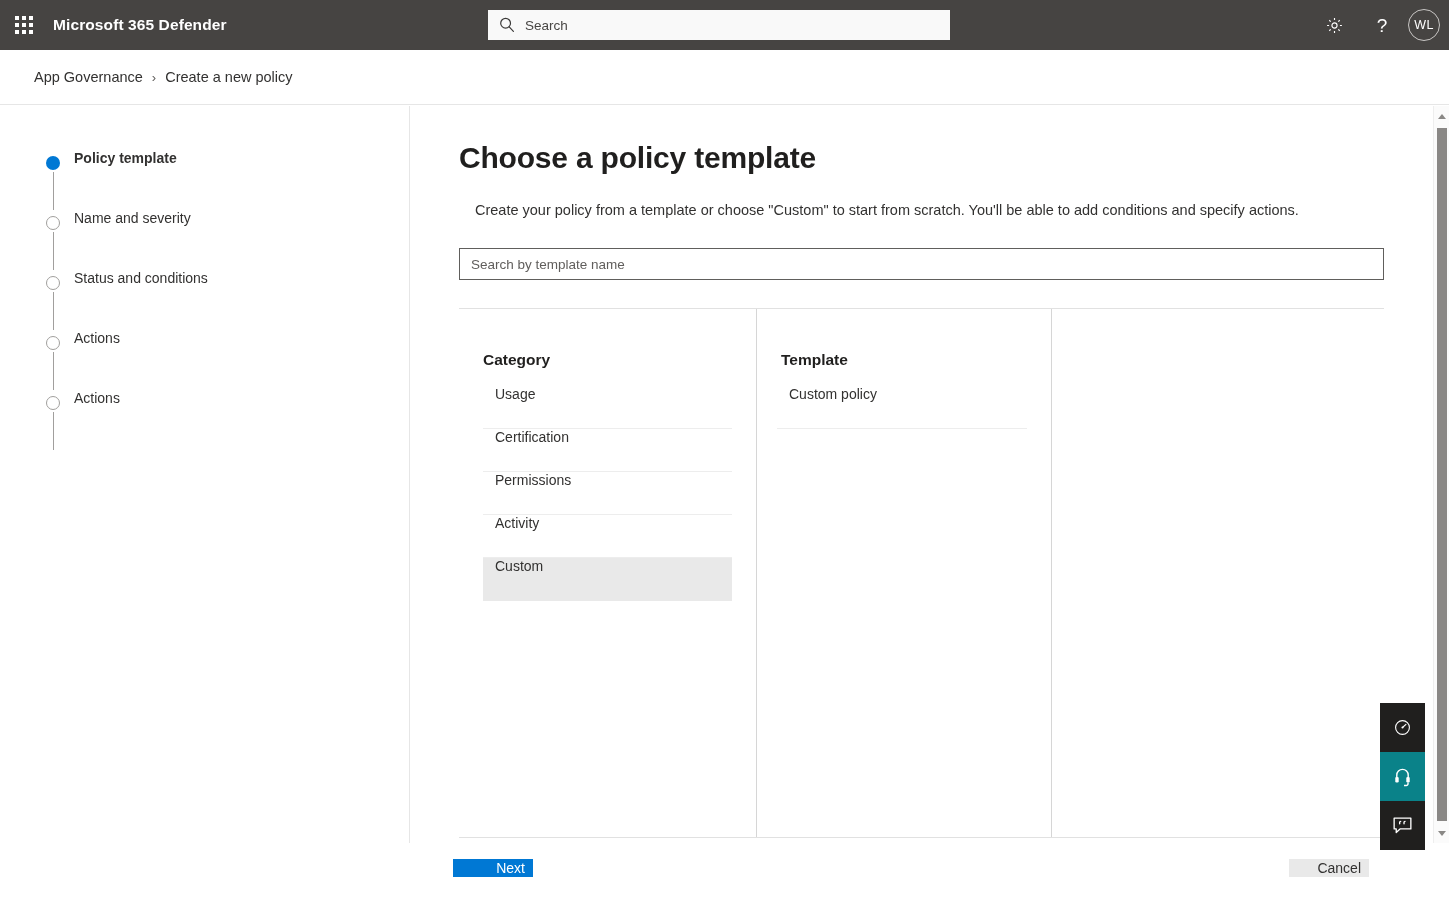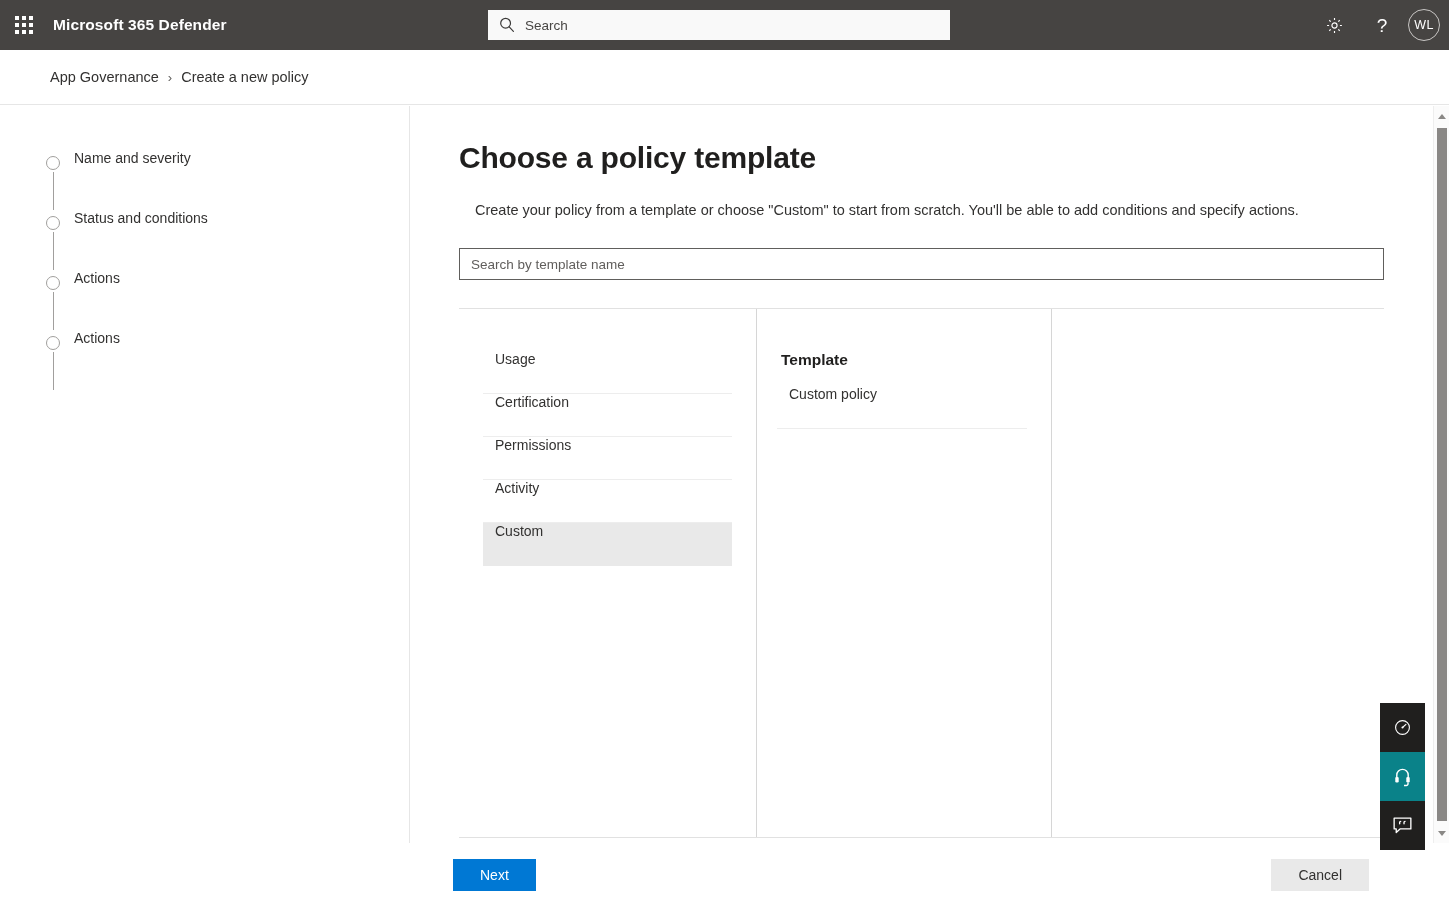--- a/index.html
+++ b/index.html
@@ -93,21 +93,21 @@
     cursor: pointer;
   }
 
   
   .breadcrumb {
     position: absolute;
     top: 50px; left: 0;
     width: 1449px; height: 55px;
     border-bottom: 1px solid #e6e6e6;
     display: flex; align-items: center;
-    padding-left: 50px;
+    padding-left: 34px;
   }
   .crumb {
     font-size: 14.5px;
     color: #323130;
     cursor: pointer;
     white-space: nowrap;
   }
   .crumb-sep {
     margin: 0 9px;
     color: #605e5c;
@@ -235,27 +235,27 @@
   
   .footer {
     position: absolute;
     left: 411px; bottom: 0;
     width: 1038px; height: 61px;
     background: #ffffff;
     border-top: 1px solid #ffffff;
   }
   .btn {
     position: absolute;
-    height: 32px;
+    height: 18px;
     min-width: 80px;
     border: none;
     font-family: "Liberation Sans", sans-serif;
     font-size: 14px;
     cursor: pointer;
-    padding: 0 27px;
+    padding: 0 8px;
     text-align: right;
   }
   .btn-next {
     left: 42px; top: 15px;
     background: #0078d4;
     color: #ffffff;
   }
   .btn-cancel {
     right: 80px; top: 15px;
     background: #e9e9e9;
@@ -355,20 +355,25 @@
   </div>
 </div>
 
 <div class="breadcrumb">
   <span class="crumb">App Governance</span>
   <span class="crumb-sep">›</span>
   <span class="crumb current">Create a new policy</span>
 </div>
 
 <div class="wizard-nav">
+  <div class="step current">
+    <span class="dot active"></span>
+    <span class="bar"></span>
+    <span class="step-label">Policy template</span>
+  </div>
   <div class="step">
     <span class="dot inactive"></span>
     <span class="bar"></span>
     <span class="step-label">Name and severity</span>
   </div>
   <div class="step">
     <span class="dot inactive"></span>
     <span class="bar"></span>
     <span class="step-label">Status and conditions</span>
   </div>
@@ -388,20 +393,21 @@
   <h1 class="page-title">Choose a policy template</h1>
   <p class="page-desc">Create your policy from a template or choose "Custom" to start from scratch. You'll be able to add conditions and specify actions.</p>
 
   <div class="template-search">
     <input type="text" value="" placeholder="Search by template name" style="">
   </div>
 
   <div class="picker">
 
     <div class="picker-col col-category">
+      <div class="col-head">Category</div>
       <div class="opt-list">
         <div class="opt">
           <span>Usage</span>
         </div>
         <div class="opt">
           <span>Certification</span>
         </div>
         <div class="opt">
           <span>Permissions</span>
         </div>

